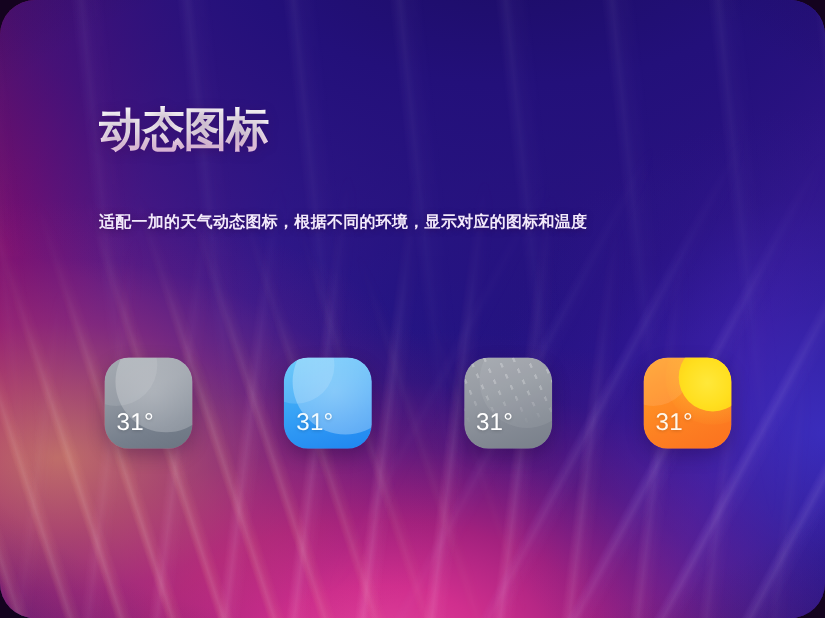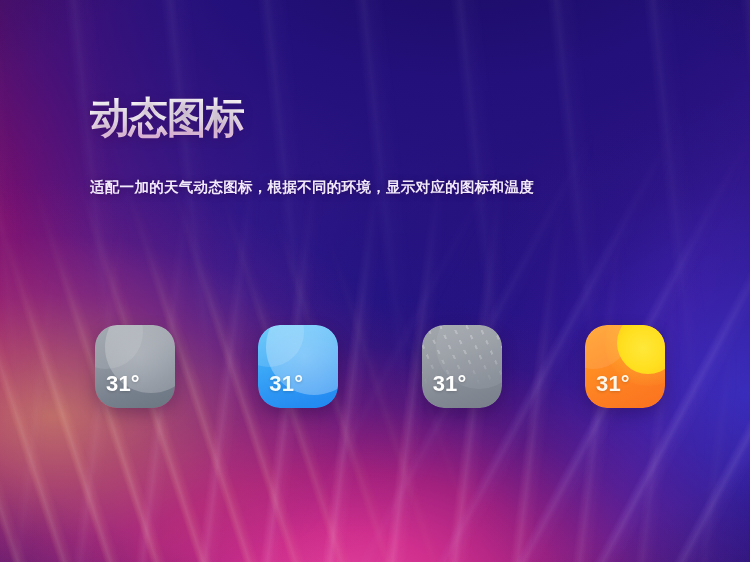--- a/index.html
+++ b/index.html
@@ -10,20 +10,21 @@
   body {
     font-family: "Liberation Sans", "DejaVu Sans", sans-serif;
   }
 
   #stage {
     position: relative;
     width: 750px;
     height: 562px;
     overflow: hidden;
     background: #2b0b4d;
+    border-radius: 32px;
   }
 
   
   .bg-layer {
     position: absolute;
     inset: 0;
     pointer-events: none;
   }
 
   
@@ -175,21 +176,21 @@
     color: transparent;
     transform: scaleX(0.94);
     transform-origin: left center;
     text-shadow: 0 2px 10px rgba(60,0,70,0.35);
     white-space: nowrap;
   }
 
   .subcopy {
     position: absolute;
     left: 90px;
-    top: 174px;
+    top: 189px;
     width: 600px;
   }
   .subcopy .line {
     color: #f2e9fb;
     font-size: 14.5px;
     line-height: 26px;
     font-weight: 700;
     letter-spacing: 0.3px;
     white-space: nowrap;
     text-shadow: 0 1px 6px rgba(40,0,60,0.5);
@@ -231,21 +232,21 @@
     border-radius: 22px;
     overflow: hidden;
   }
 
   .temp {
     position: absolute;
     left: 11px;
     bottom: 13px;
     font-size: 22px;
     line-height: 22px;
-    font-weight: 700;
+    font-weight: 400;
     color: #ffffff;
     letter-spacing: 0.2px;
     font-family: "Liberation Sans", "DejaVu Sans", sans-serif;
     text-shadow: 0 1px 3px rgba(0,0,0,0.18);
   }
 
   
   .icon-cloudy .icon-face {
     background: linear-gradient(158deg, #9aa0a8 0%, #8d949e 38%, #767f8c 72%, #6b7481 100%);
   }

